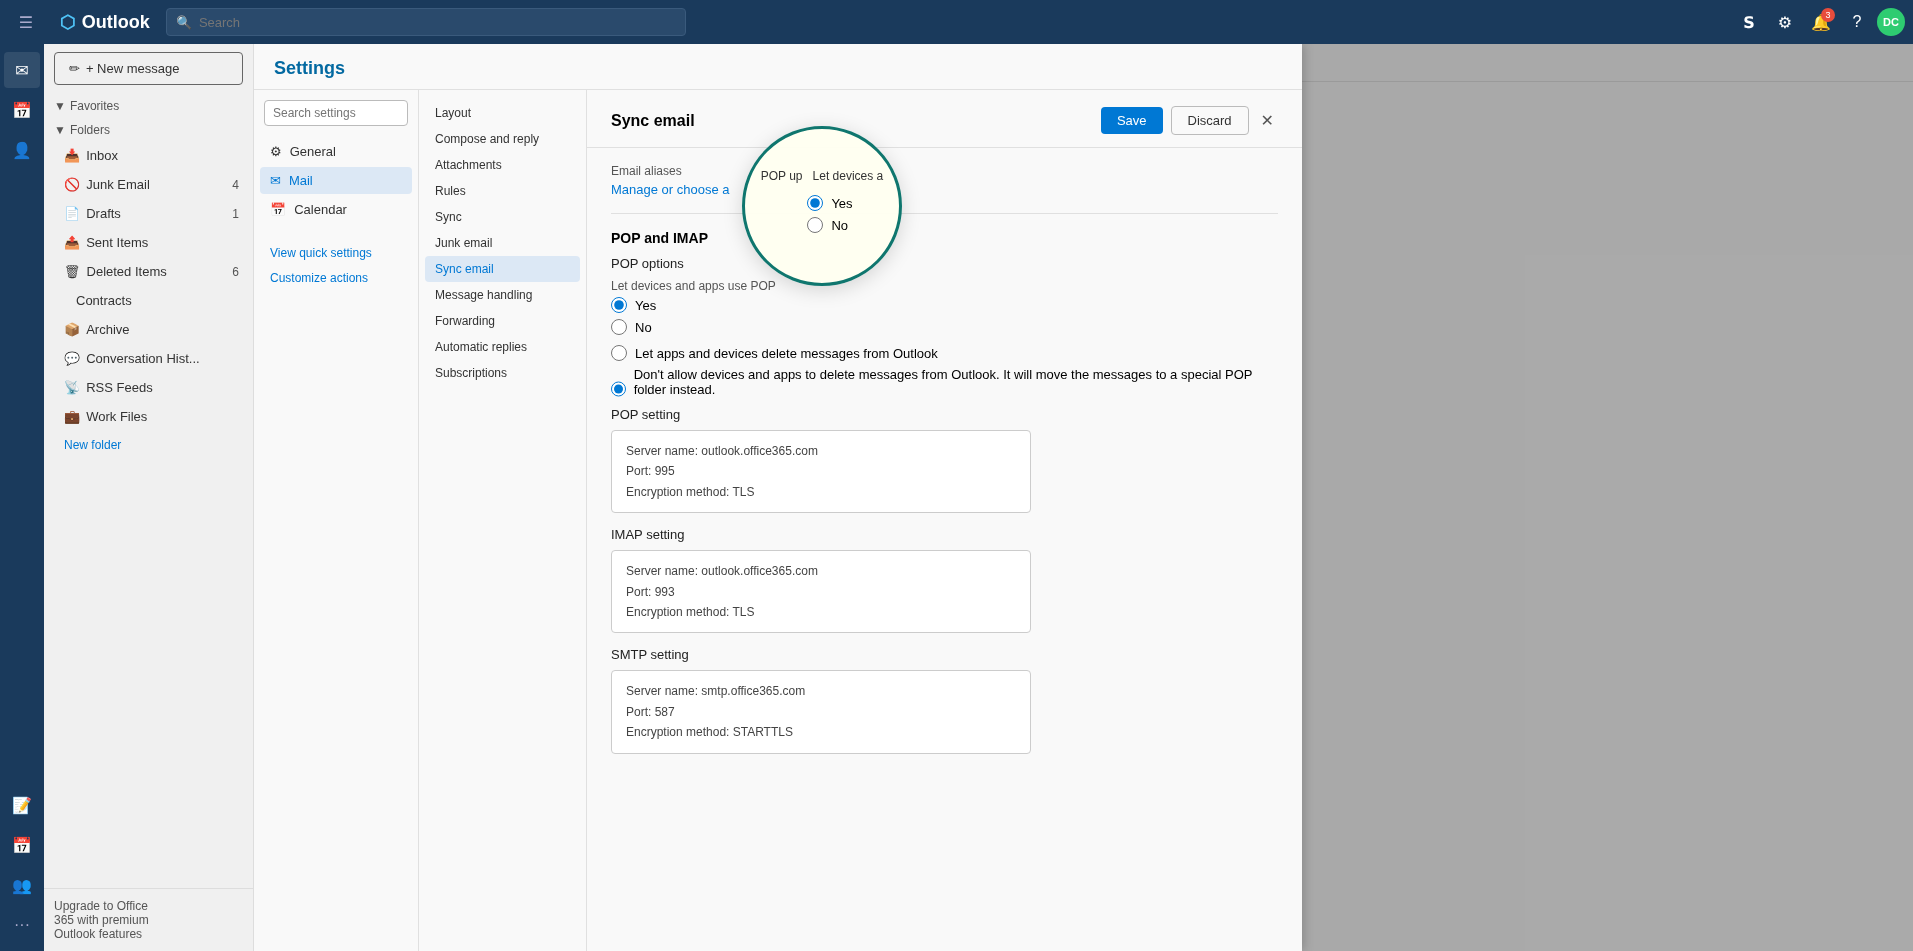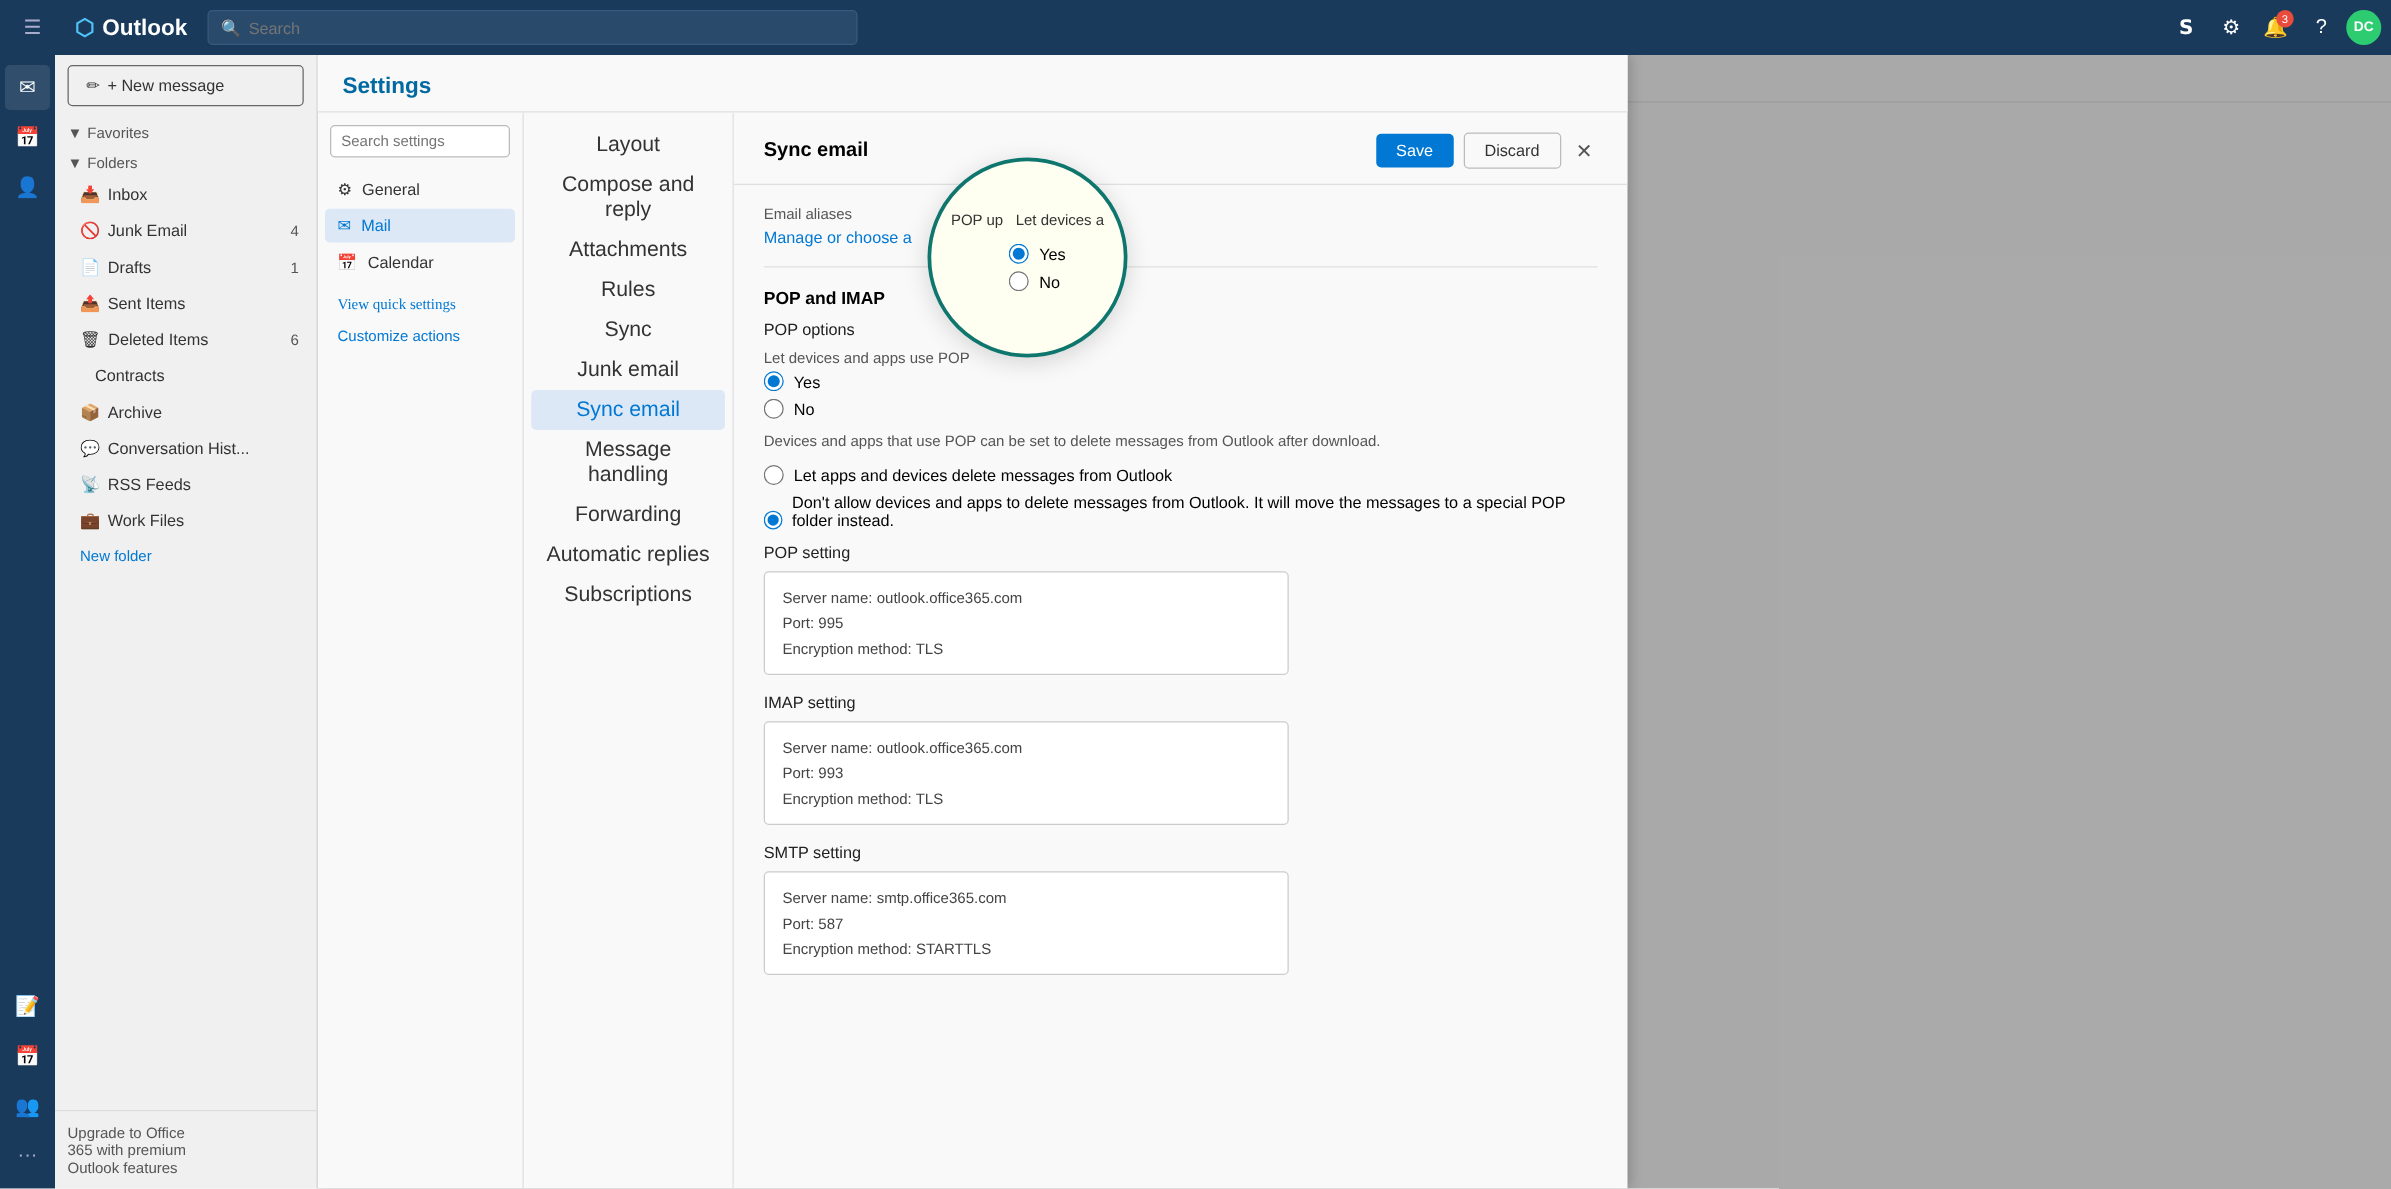--- a/index.html
+++ b/index.html
@@ -251,23 +251,22 @@
       width: 168px;
       border-right: 1px solid #e0e0e0;
       padding: 10px 6px;
       overflow-y: auto;
       flex-shrink: 0;
     }
     .settings-subnav-item {
       padding: 6px 10px;
       border-radius: 4px;
       cursor: pointer;
-      font-size: 17px;
+      font-size: 12px;
       color: #333;
-      text-align: center;
     }
     .settings-subnav-item.active { background: #dce8f5; color: #0078d4; font-weight: 500; }
 
     
     .settings-content {
       flex: 1;
       overflow-y: auto;
       position: relative;
     }
 
@@ -576,21 +575,21 @@
             <span>General</span>
           </div>
           <div class="settings-nav-item active">
             <span>✉</span>
             <span>Mail</span>
           </div>
           <div class="settings-nav-item">
             <span>📅</span>
             <span>Calendar</span>
           </div>
-          <div style="margin-top:6px; padding: 4px 10px; font-family: Liberation Serif, serif;">
+          <div style="margin-top:16px; padding: 4px 10px;">
             <a href="#" class="back-link" style="color:#0078d4;font-size:12px;text-decoration:none;">View quick settings</a>
           </div>
           <div style="padding: 4px 10px;">
             <a href="#" style="color:#0078d4;font-size:12px;text-decoration:none;text-align:right;">Customize actions</a>
           </div>
         </div>
 
         <div class="settings-subnav">
           <div class="settings-subnav-item">Layout</div>
           <div class="settings-subnav-item">Compose and reply</div>
@@ -650,21 +649,20 @@
                 <label class="radio-option">
                   <input type="radio" name="pop_use" checked="" style="">
                   <span>Yes</span>
                 </label>
                 <label class="radio-option">
                   <input type="radio" name="pop_use" style="">
                   <span>No</span>
                 </label>
               </div>
 
-              <div class="info-text">Devices and apps that use POP can be set to delete messages from Outlook after download.</div>
 
               <div class="radio-group">
                 <label class="radio-option">
                   <input type="radio" name="pop_delete" style="">
                   <span>Let apps and devices delete messages from Outlook</span>
                 </label>
                 <label class="radio-option">
                   <input type="radio" name="pop_delete" checked="" style="">
                   <span>Don't allow devices and apps to delete messages from Outlook. It will move the messages to a special POP folder instead.</span>
                 </label>

